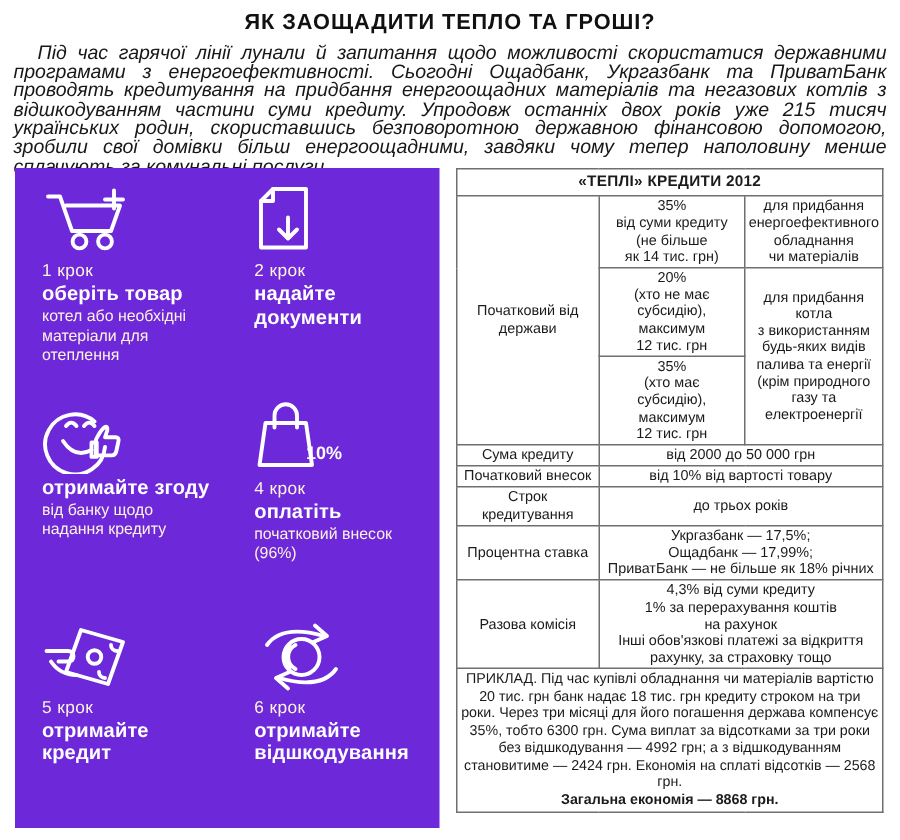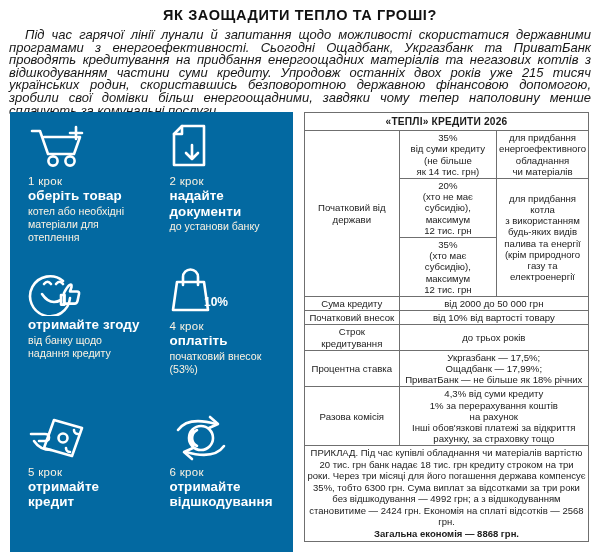--- a/index.html
+++ b/index.html
@@ -48,21 +48,21 @@
     bottom: 0;
     display: flex;
     align-items: flex-start;
   }
 
   
   .steps-panel {
     width: 283px;
     margin-left: 10px;
     height: 440px;
-    background: #0369a1;
+    background: #6d28d9;
     box-sizing: border-box;
     padding: 4px 0 0 0;
     display: grid;
     grid-template-columns: 1fr 1fr;
     grid-auto-rows: 1fr 1fr 1fr;
     column-gap: 0;
   }
   .step {
     padding: 6px 8px 2px 18px;
     box-sizing: border-box;
@@ -170,21 +170,20 @@
     <div class="step">
       <div class="step-icon">
         <svg width="46" height="48" viewBox="0 0 46 48" fill="none" stroke="#ffffff" stroke-width="2.6" stroke-linecap="round" stroke-linejoin="round">
           <path d="M12 3 L4 11 L4 42 L34 42 L34 3 Z"></path>
           <path d="M12 3 L12 11 L4 11"></path>
           <path d="M22 22 L22 36 M16 30 L22 36 L28 30"></path>
         </svg>
       </div>
       <div class="step-num">2 крок</div>
       <div class="step-action">надайте документи</div>
-      <div class="step-desc">до установи банку</div>
     </div>
 
     <div class="step">
       <div class="step-icon">
         <svg width="58" height="48" viewBox="0 0 58 48" fill="none" stroke="#ffffff" stroke-width="2.6" stroke-linecap="round" stroke-linejoin="round">
           <path d="M42 30 A20 20 0 1 1 35 13"></path>
           <path d="M16 16 q3.5 -4.5 7 0"></path>
           <path d="M28 16 q3.5 -4.5 7 0"></path>
           <path d="M14 26 q8 12 19 6"></path>
           <path d="M36 25 q3 -6 5.5 -8 q2.5 -1.5 2 2 l-1.5 4.5 h7 q2.5 0 2 2.5 l-1.5 7 q-.6 2.6 -3 2.6 h-10.5 Z"></path>
@@ -198,21 +197,21 @@
     <div class="step">
       <div class="step-icon">
         <svg width="64" height="48" viewBox="0 0 64 48" fill="none" stroke="#ffffff" stroke-width="2.6" stroke-linecap="round" stroke-linejoin="round">
           <path d="M7 14 L34 14 L38 42 L3 42 Z"></path>
           <path d="M13 17 L13 9 A7.5 7.5 0 0 1 28 9 L28 17"></path>
           <text class="pct-label" x="34" y="38" stroke="none" font-family="Liberation Sans, sans-serif" font-size="13" font-weight="bold">10%</text>
         </svg>
       </div>
       <div class="step-num">4 крок</div>
       <div class="step-action">оплатіть</div>
-      <div class="step-desc">початковий внесок (53%)</div>
+      <div class="step-desc">початковий внесок (96%)</div>
     </div>
 
     <div class="step">
       <div class="step-icon">
         <svg width="66" height="48" viewBox="0 0 66 48" fill="none" stroke="#ffffff" stroke-width="2.6" stroke-linecap="round" stroke-linejoin="round">
           <path d="M26 6 L54 14 L44 42 L16 34 Z"></path>
           <path d="M46 16 a4 4 0 0 0 4 4 M42 38 a4 4 0 0 1 -4 -4"></path>
           <circle cx="35" cy="24" r="4.5"></circle>
           <path d="M3 20 h14 q4 0 4 3.5 t-4 3.5 h-6"></path>
           <path d="M6 27 q6 9 17 9"></path>
@@ -239,21 +238,21 @@
       <div class="step-action">отримайте відшкодування</div>
       <div class="step-desc"></div>
     </div>
 
   </div>
 
   <div class="table-wrap">
     <table class="credits">
       <tbody>
           <tr>
-        <th class="tbl-title" colspan="3">«ТЕПЛІ» КРЕДИТИ 2026</th>
+        <th class="tbl-title" colspan="3">«ТЕПЛІ» КРЕДИТИ 2012</th>
       </tr>
       <tr>
         <td class="label-cell" rowspan="3">Початковий від держави</td>
         <td class="mid-cell">35%<br>від суми кредиту<br>(не більше<br>як 14 тис. грн)</td>
         <td class="note-cell">для придбання<br>енергоефективного<br>обладнання<br>чи матеріалів</td>
       </tr>
       <tr>
         <td class="mid-cell">20%<br>(хто не має<br>субсидію),<br>максимум<br>12 тис. грн</td>
         <td class="note-cell" rowspan="2">для придбання<br>котла<br>з використанням<br>будь-яких видів<br>палива та енергії<br>(крім природного<br>газу та<br>електроенергії</td>
       </tr>

